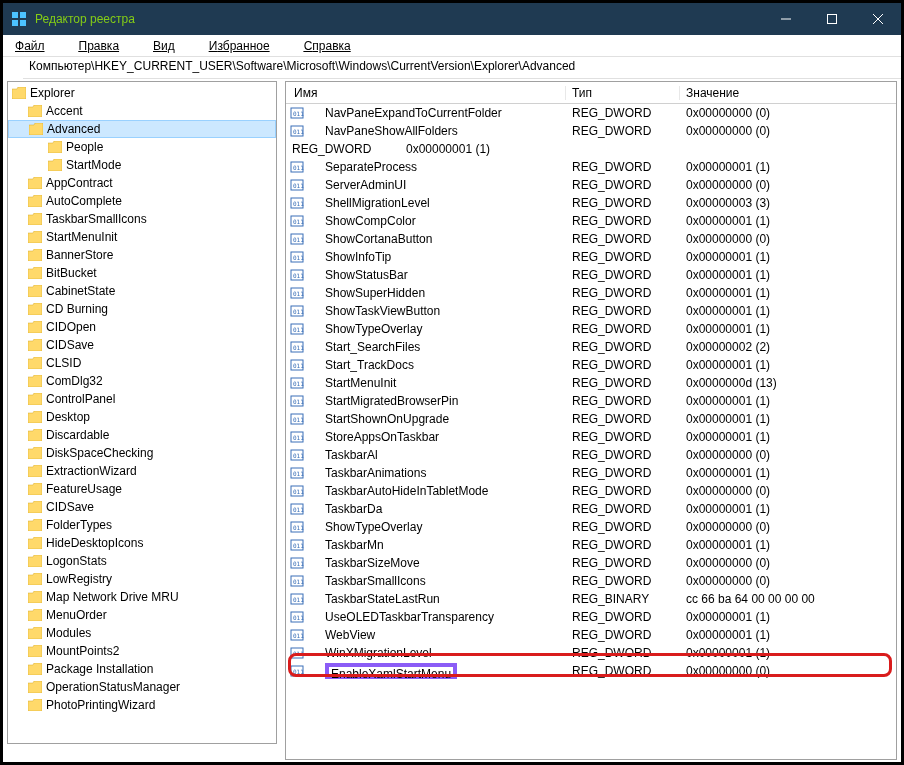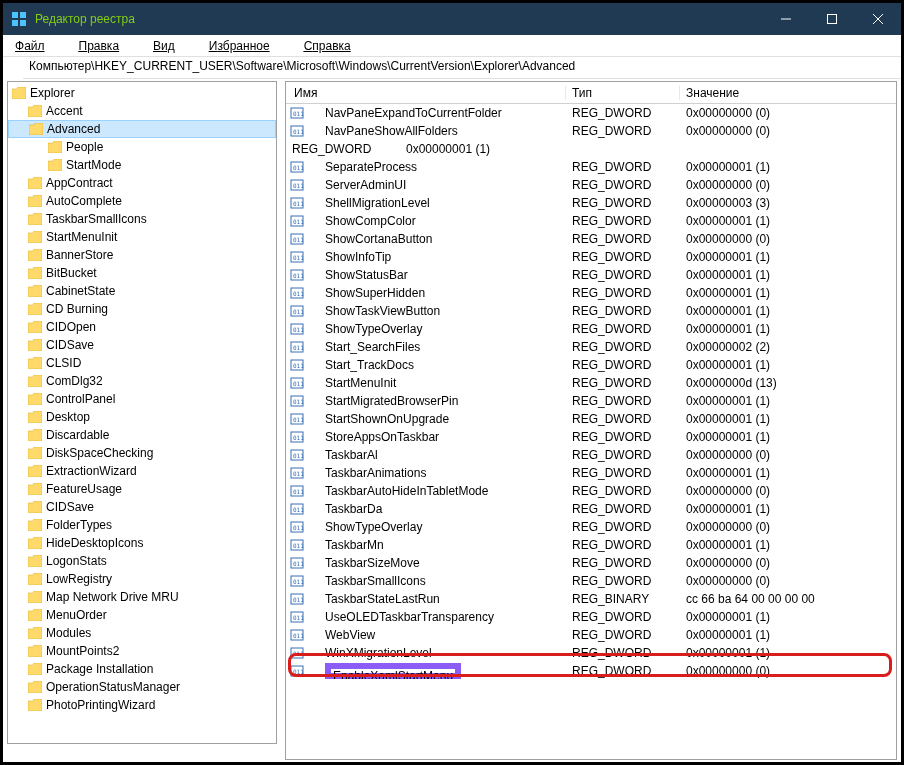--- a/index.html
+++ b/index.html
@@ -134,21 +134,21 @@
   }
   .highlight-wrap {
     position: absolute;
     border: 3px solid #d91c1c;
     border-radius: 8px;
     pointer-events: none;
     left: 2px;
     right: 4px;
   }
   .edit-box {
-    border: 6px solid #8b5cf6;
+    border: 4px solid #8b5cf6;
     background: #fff;
     padding: 0 2px;
     display:inline-block;
     height: 16px;
     line-height: 14px;
   }
   
   .folder::before { content:''; }
 </style>
 </head>

